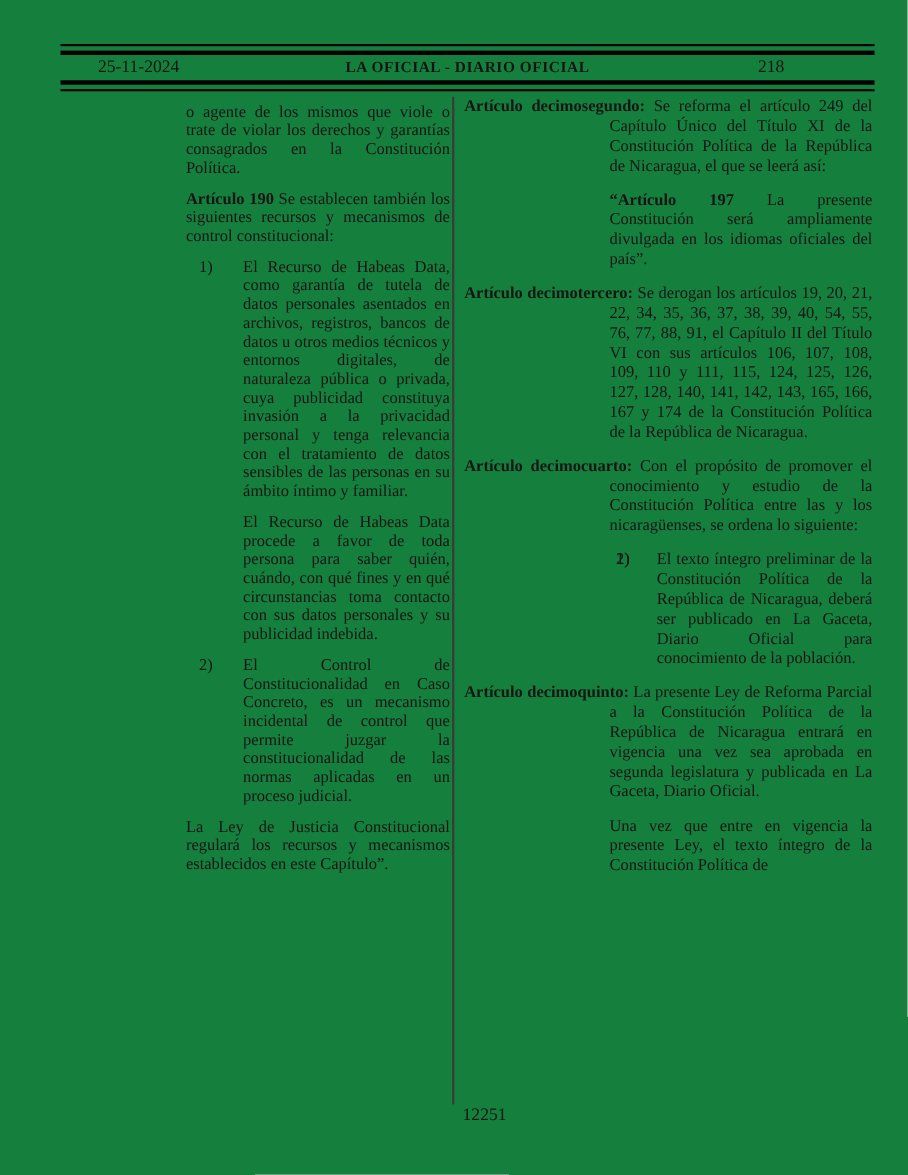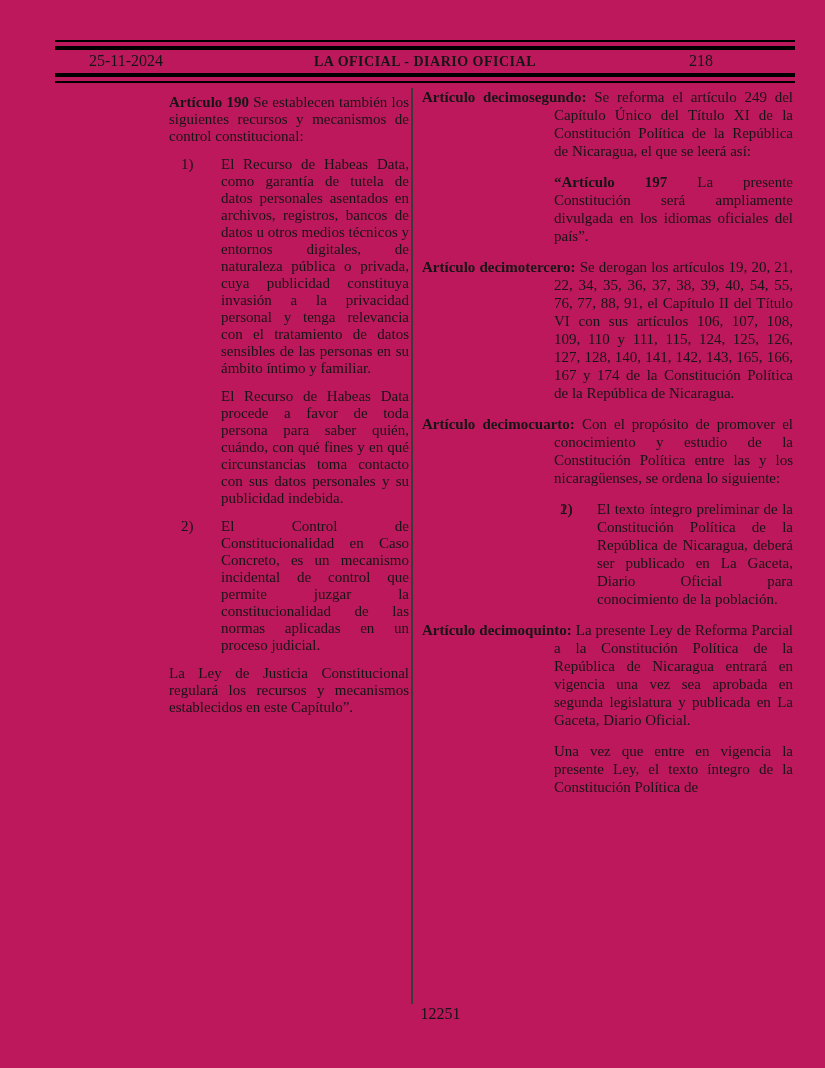--- a/index.html
+++ b/index.html
@@ -1,19 +1,19 @@
 <!DOCTYPE html>
 <html><head>
 <meta charset="utf-8">
 <style>
   html,body{margin:0;padding:0;background:#e8e8e4;}
   .page{
     position:relative;
     width:825px;height:1068px;
-    background:#be185d;
+    background:#15803d;
     margin:0 auto;
     font-family:"Liberation Serif", serif;
     color:#151515;
     overflow:hidden;
   }
   *{box-sizing:border-box;}
 
   
   .header{position:absolute;left:55px;top:40px;width:740px;}
   .rule{background:#000;}
@@ -84,20 +84,21 @@
       <span class="h-title">LA OFICIAL - DIARIO OFICIAL</span>
       <span class="h-page">218</span>
     </div>
     <div class="rule thick"></div>
     <div class="rule thin gap-t"></div>
   </div>
 
   <div class="columns">
 
     <div class="col-left">
+      <p class="just">o agente de los mismos que viole o trate de violar los derechos y garantías consagrados en la Constitución Política.</p>
 
 
       <p class="just"><b>Artículo 190</b> <span>Se establecen también los siguientes recursos y mecanismos de control constitucional:</span></p>
 
       <div class="litem">
         <span class="lnum">1)</span>
         <span>El Recurso de Habeas Data, como garantía de tutela de datos personales asentados en archivos, registros, bancos de datos u otros medios técnicos y entornos digitales, de naturaleza pública o privada, cuya publicidad constituya invasión a la privacidad personal y tenga relevancia con el tratamiento de datos sensibles de las personas en su ámbito íntimo y familiar.</span>
       </div>
 
       <p class="just lcont">El Recurso de Habeas Data procede a favor de toda persona para saber quién, cuándo, con qué fines y en qué circunstancias toma contacto con sus datos personales y su publicidad indebida.</p>

